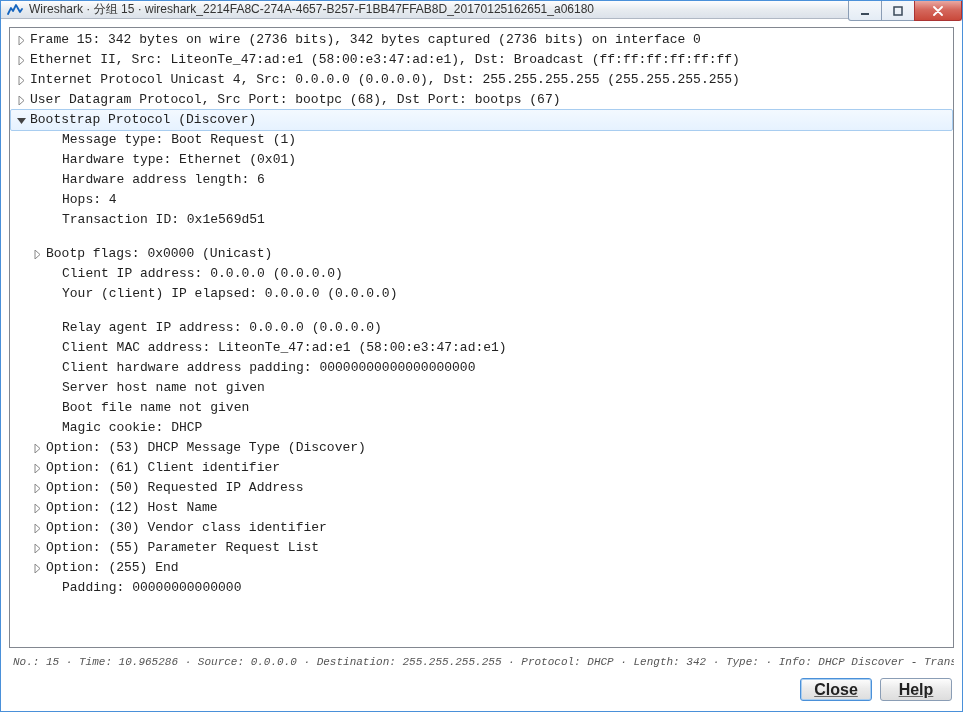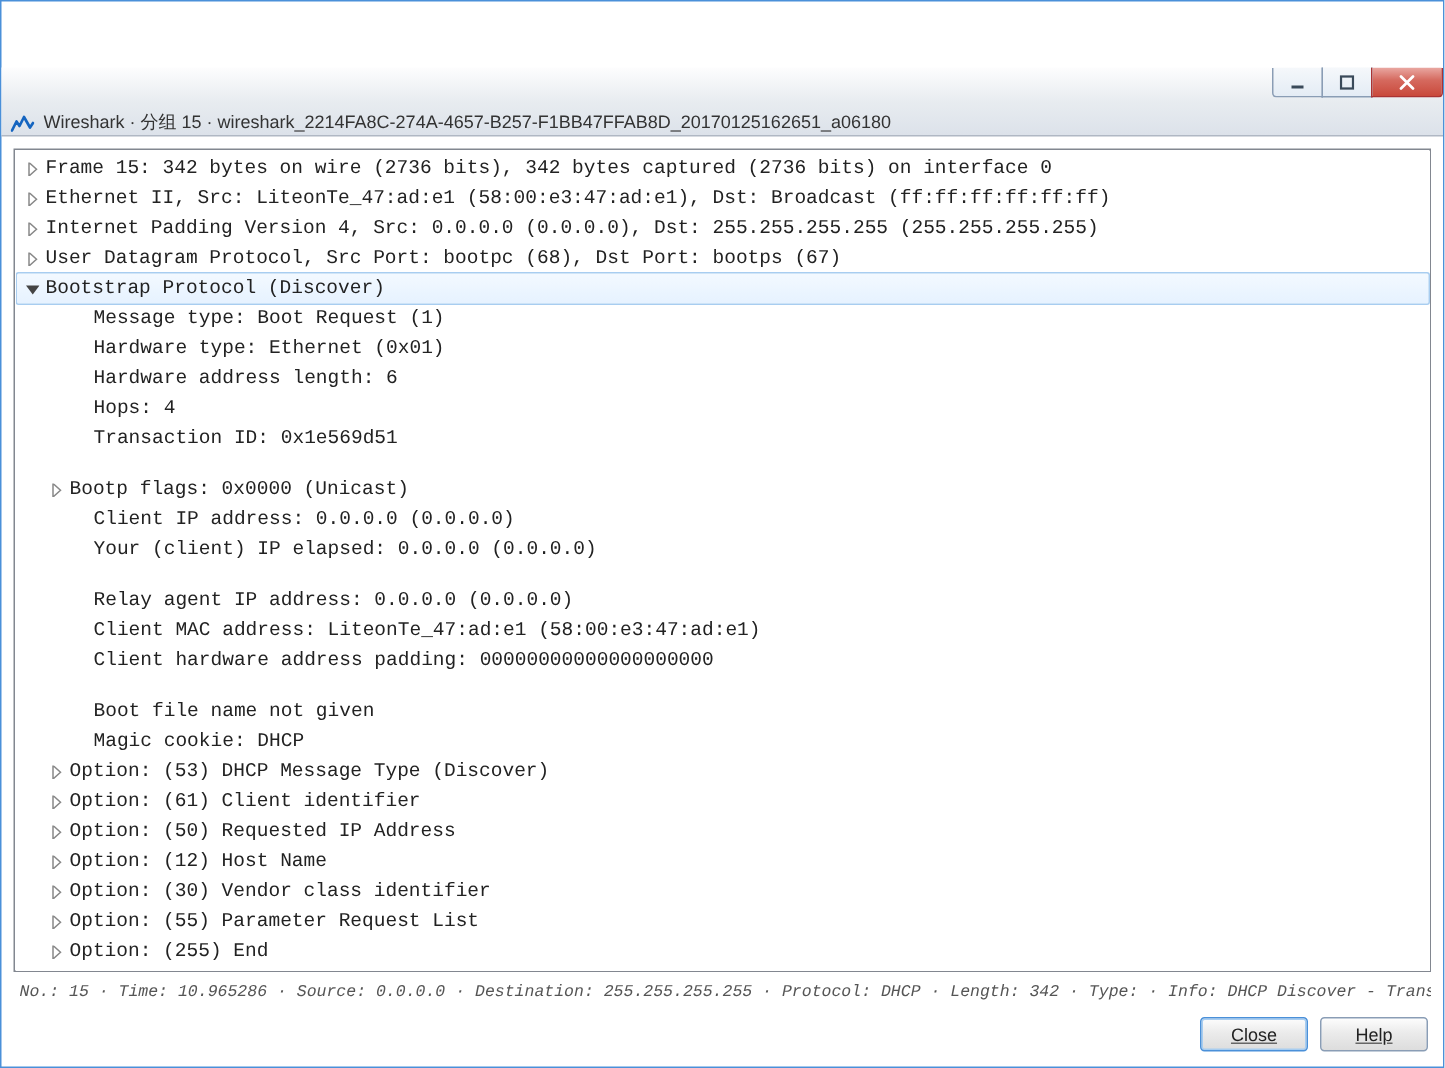--- a/index.html
+++ b/index.html
@@ -17,27 +17,26 @@
     .window {
       width: 963px;
       height: 712px;
       background: #fff;
       border: 1px solid #4a90d9;
       display: flex;
       flex-direction: column;
       box-shadow: 0 0 8px rgba(0,0,0,0.2);
     }
     .titlebar {
-      height: 46px;
+      height: 18px;
       background: linear-gradient(to bottom, #fdfdfe, #e8ecf0 50%, #dce2ea);
       border-bottom: 1px solid #b0b8c4;
       display: flex;
-      align-items: flex-end;
+      align-items: flex-start;
       padding: 0 0 0 6px;
-      margin-top: 44px;
     }
     .titlebar-icon {
       width: 16px;
       height: 16px;
       margin-right: 6px;
       display: flex;
       align-items: center;
       justify-content: center;
     }
     .titlebar-text {
@@ -136,28 +135,29 @@
       justify-content: flex-end;
       gap: 8px;
       padding: 6px 2px 2px;
     }
     .btn {
       min-width: 72px;
       height: 23px;
       border: 1px solid #8a9db5;
       border-radius: 3px;
       background: linear-gradient(to bottom, #fdfdfd, #ebebeb 45%, #dddddd);
-      font-size: 12px;
+      font-size: 16px;
       text-decoration: underline;
       text-decoration-color: #666;
       cursor: pointer;
       display: flex;
       align-items: center;
       justify-content: center;
       color: #222;
+      font-weight: bold;
     }
     .btn.default {
       border-color: #4a90d9;
       box-shadow: 0 0 0 1px #a8cdf0 inset;
     }
   </style>
 </head>
 <body>
 
 <div class="window">
@@ -207,21 +207,21 @@
         </span>
         <span>Ethernet II, Src: LiteonTe_47:ad:e1 (58:00:e3:47:ad:e1), Dst: Broadcast (ff:ff:ff:ff:ff:ff)</span>
       </div>
 
       <div class="tree-row indent-0">
         <span class="expander">
           <svg width="9" height="9" viewBox="0 0 9 9">
               <path d="M2 0 L7 4.5 L2 9 Z" fill="#fff" stroke="#888" stroke-width="1"></path>
             </svg>
         </span>
-        <span>Internet Padding Version 4, Src: 0.0.0.0 (0.0.0.0), Dst: 255.255.255.255 (255.255.255.255)</span>
+        <span>Internet Protocol Unicast 4, Src: 0.0.0.0 (0.0.0.0), Dst: 255.255.255.255 (255.255.255.255)</span>
       </div>
 
       <div class="tree-row indent-0">
         <span class="expander">
           <svg width="9" height="9" viewBox="0 0 9 9">
               <path d="M2 0 L7 4.5 L2 9 Z" fill="#fff" stroke="#888" stroke-width="1"></path>
             </svg>
         </span>
         <span>User Datagram Protocol, Src Port: bootpc (68), Dst Port: bootps (67)</span>
       </div>
@@ -286,20 +286,21 @@
       <div class="tree-row indent-2">
         <span class="expander blank"></span>
         <span>Client MAC address: LiteonTe_47:ad:e1 (58:00:e3:47:ad:e1)</span>
       </div>
       <div class="tree-row indent-2">
         <span class="expander blank"></span>
         <span>Client hardware address padding: 00000000000000000000</span>
       </div>
       <div class="tree-row indent-2">
         <span class="expander blank"></span>
+        <span>Server host name not given</span>
       </div>
       <div class="tree-row indent-2">
         <span class="expander blank"></span>
         <span>Boot file name not given</span>
       </div>
       <div class="tree-row indent-2">
         <span class="expander blank"></span>
         <span>Magic cookie: DHCP</span>
       </div>
 

